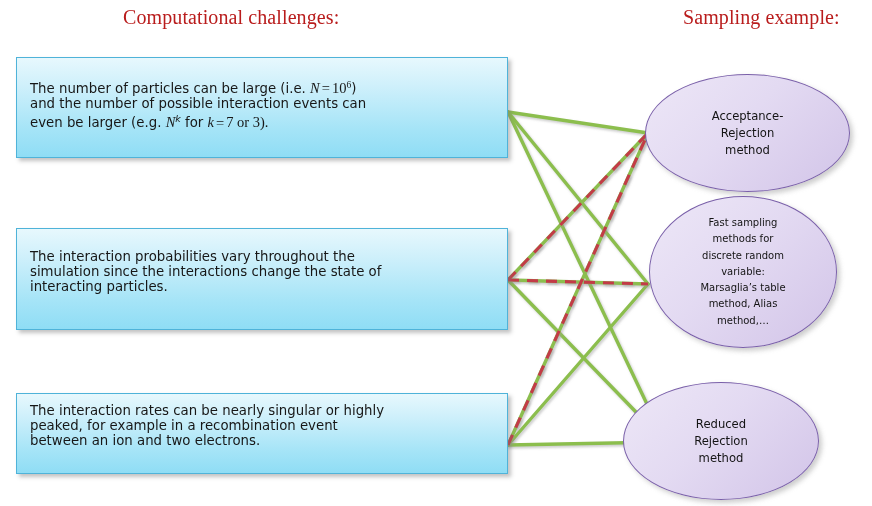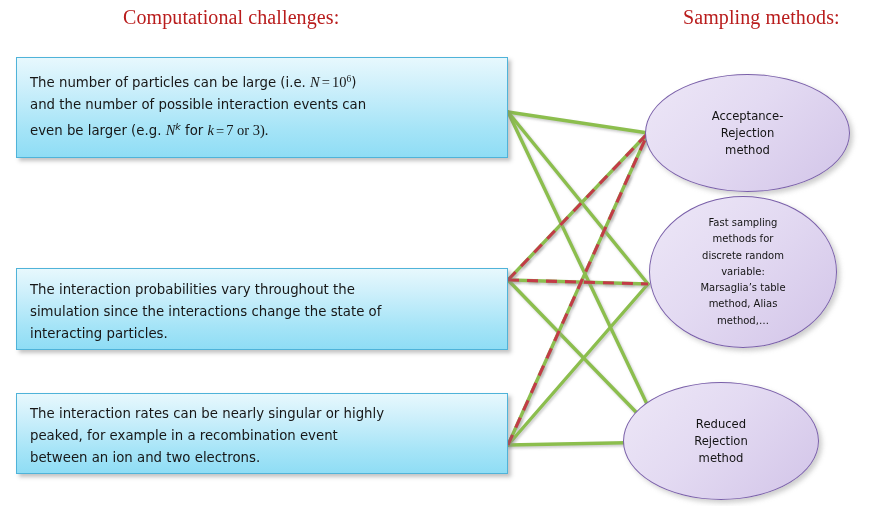--- a/index.html
+++ b/index.html
@@ -25,34 +25,34 @@
 
   
   .chal-box{
     position:absolute;
     box-sizing:border-box;
     border:1px solid #4FB3D9;
     background:linear-gradient(to bottom,#E7F8FD 0%,#CFF0FB 28%,#A5E4F7 72%,#8FDDF5 100%);
     box-shadow:3px 3px 4px rgba(120,120,120,0.45);
     color:#171717;
     font-size:13.3px;
-    line-height:22px;
-    padding:10px 12px 8px 13px;
+    line-height:15px;
+    padding:20px 12px 8px 13px;
     font-family:"DejaVu Sans", sans-serif;
     z-index:6;
   }
   .chal-box .ln{display:block;white-space:nowrap;}
   .mathv{font-family:"Liberation Serif", serif;font-style:italic;font-size:14.5px;}
   .mathn{font-family:"Liberation Serif", serif;font-style:normal;font-size:14.5px;}
   .mathop{font-family:"Liberation Serif", serif;font-style:normal;font-size:14.5px;padding:0 2px;}
   sup.ex{font-size:9.5px;vertical-align:super;font-style:italic;}
   sup.exn{font-size:9.5px;vertical-align:super;font-style:normal;font-family:"Liberation Serif",serif;}
 
   #box-1{left:16px;top:57px;width:492px;height:101px;}
-  #box-2{left:16px;top:228px;width:492px;height:82px;margin-top:40px;}
+  #box-2{left:16px;top:228px;width:492px;height:102px;}
   #box-3{left:16px;top:393px;width:492px;height:81px;}
   #box-3{padding-top:9px;}
 
   
   .ellipse{
     position:absolute;
     box-sizing:border-box;
     border:1.4px solid #7A60A9;
     border-radius:50%;
     background:linear-gradient(135deg,#EDE7F7 0%,#E3DAF2 45%,#D2C4E8 100%);
@@ -70,21 +70,21 @@
   .ellipse .el{display:block;}
 
   svg#links{position:absolute;left:0;top:0;width:872px;height:506px;z-index:3;}
 </style>
 </head>
 <body>
 
 <div id="root">
 
   <div class="heading" id="heading-left">Computational challenges:</div>
-  <div class="heading" id="heading-right">Sampling methods:</div>
+  <div class="heading" id="heading-right">Sampling example:</div>
 
   <svg id="links" viewBox="0 0 872 506" xmlns="http://www.w3.org/2000/svg">
     <defs>
       <filter id="softshadow" x="-20%" y="-20%" width="150%" height="150%">
         <feDropShadow dx="1.5" dy="1.8" stdDeviation="1.2" flood-color="#999999" flood-opacity="0.5"></feDropShadow>
       </filter>
     </defs>
     <g id="solid-links" stroke="#8CBE4E" stroke-width="3.4" stroke-linecap="round" fill="none" filter="url(#softshadow)">
         <line x1="508" y1="112" x2="648" y2="133"></line>
         <line x1="508" y1="112" x2="648" y2="284"></line>

